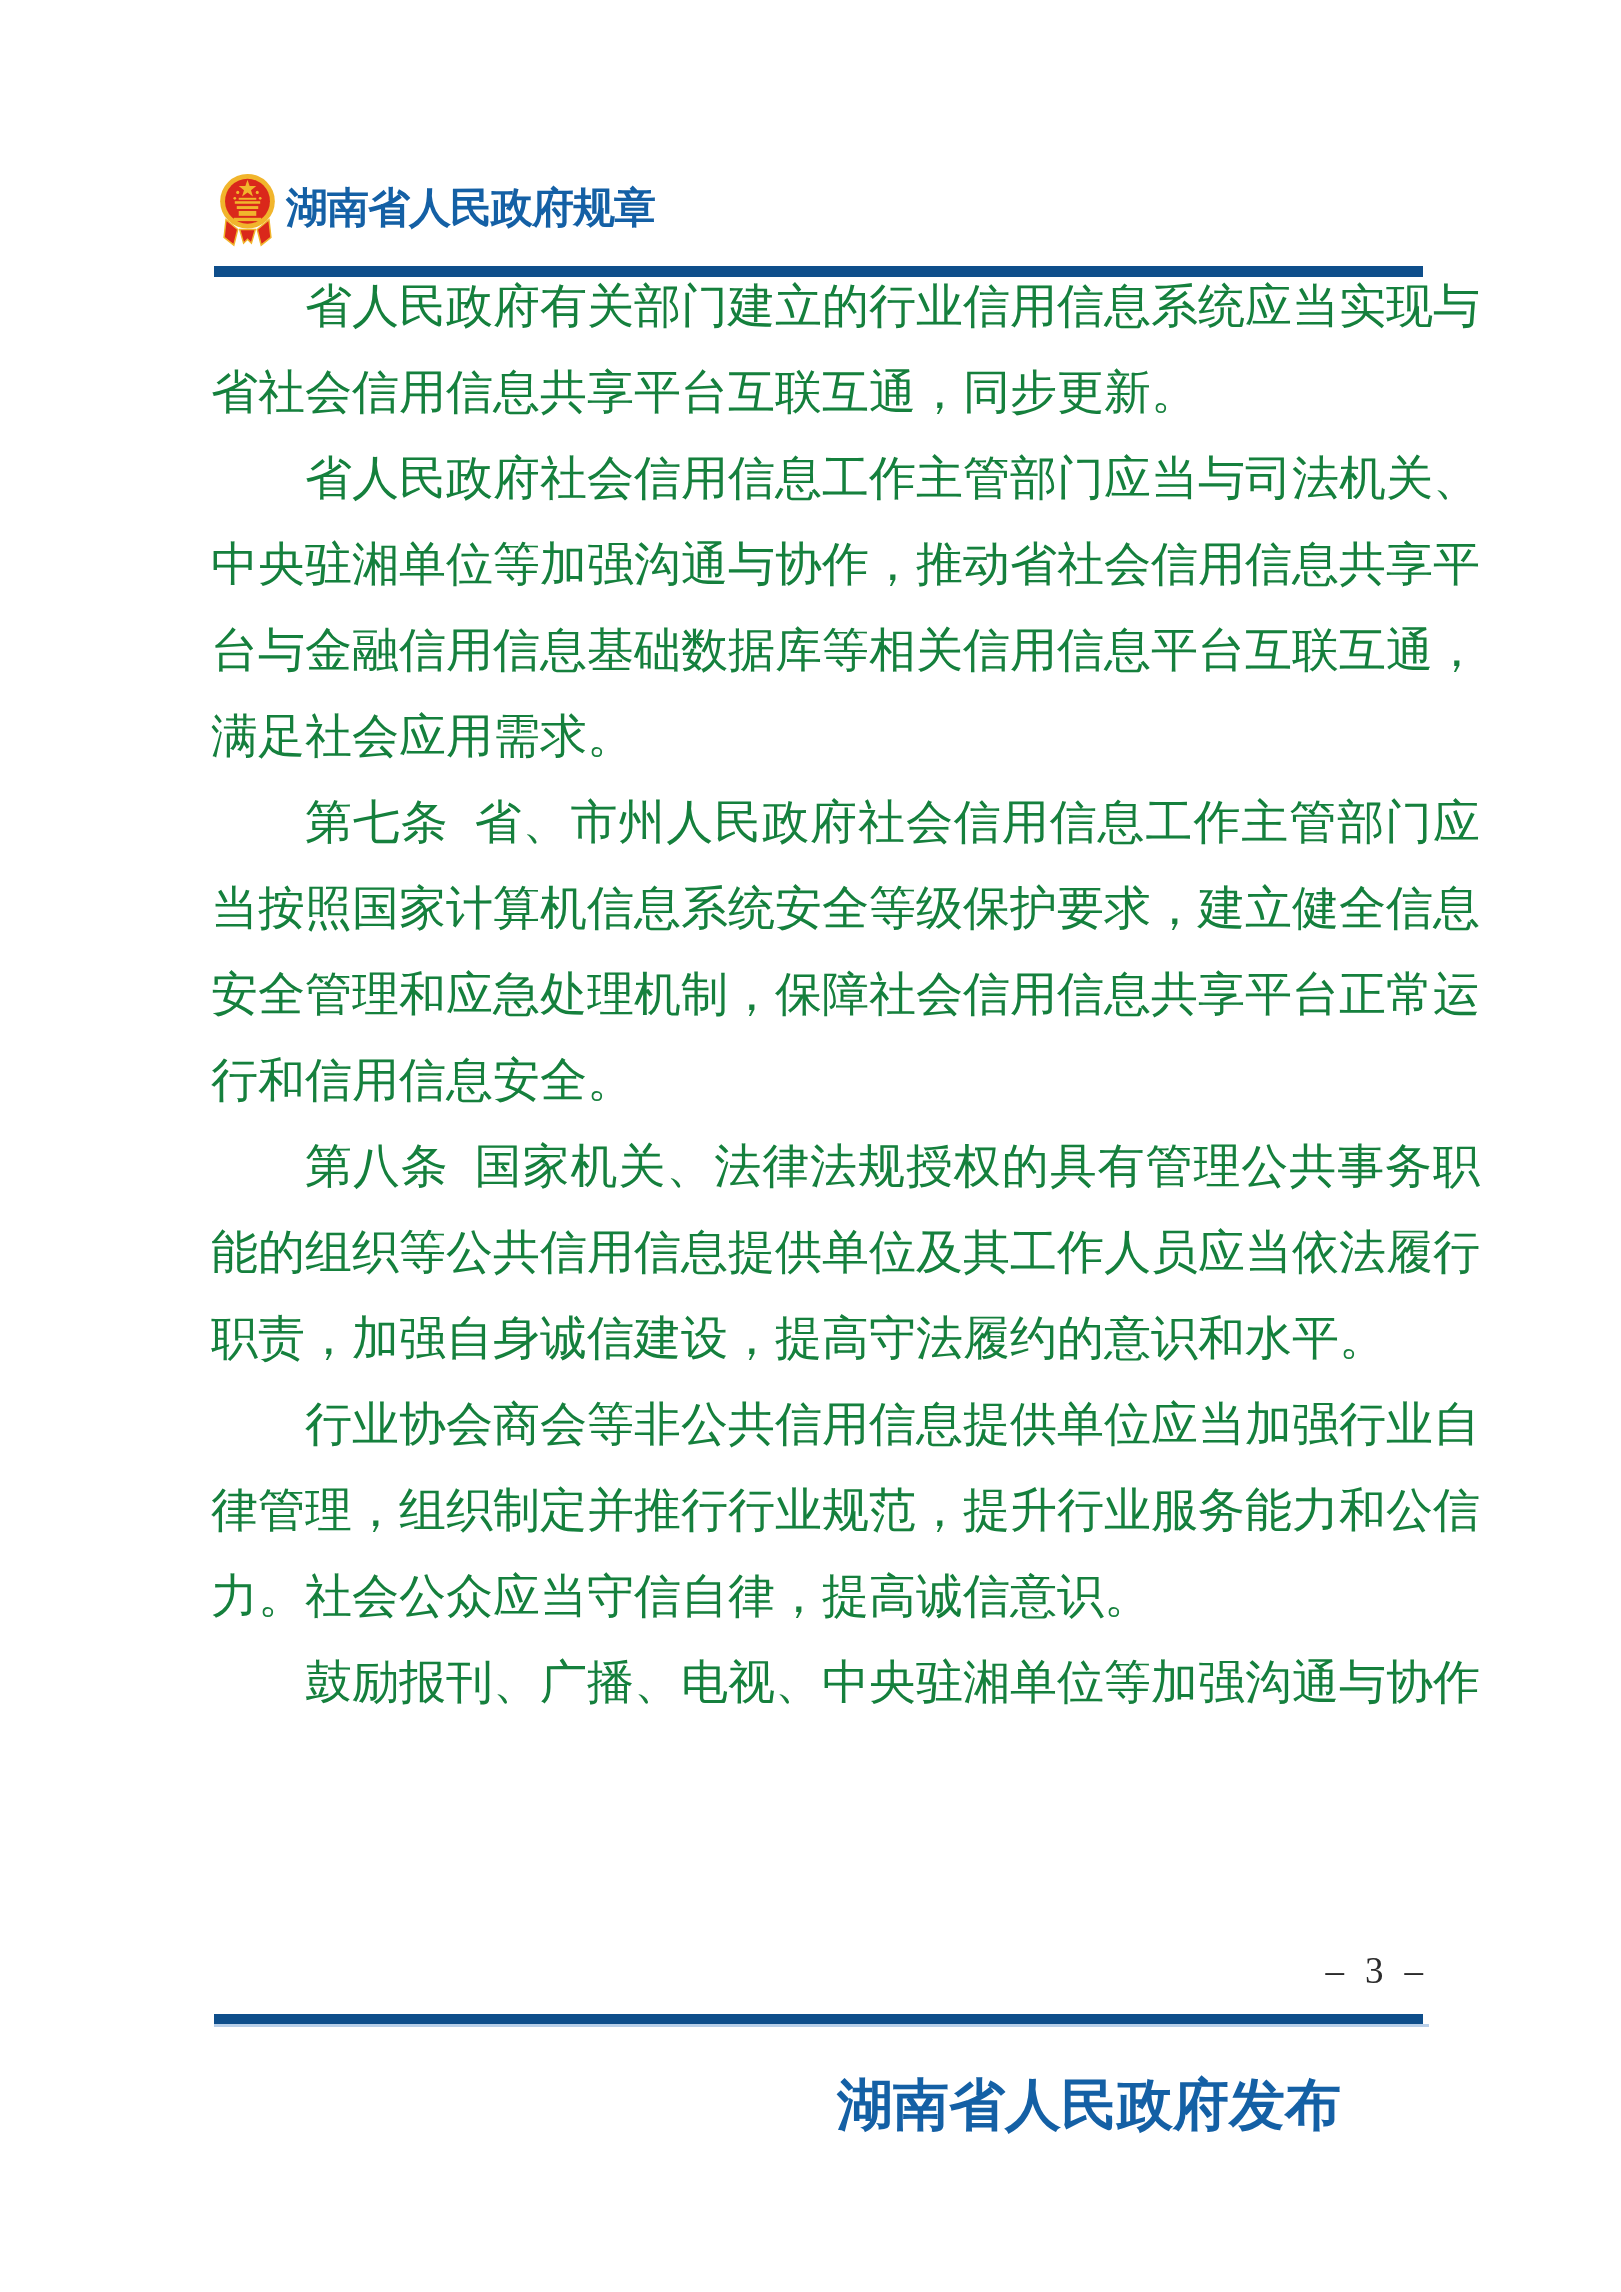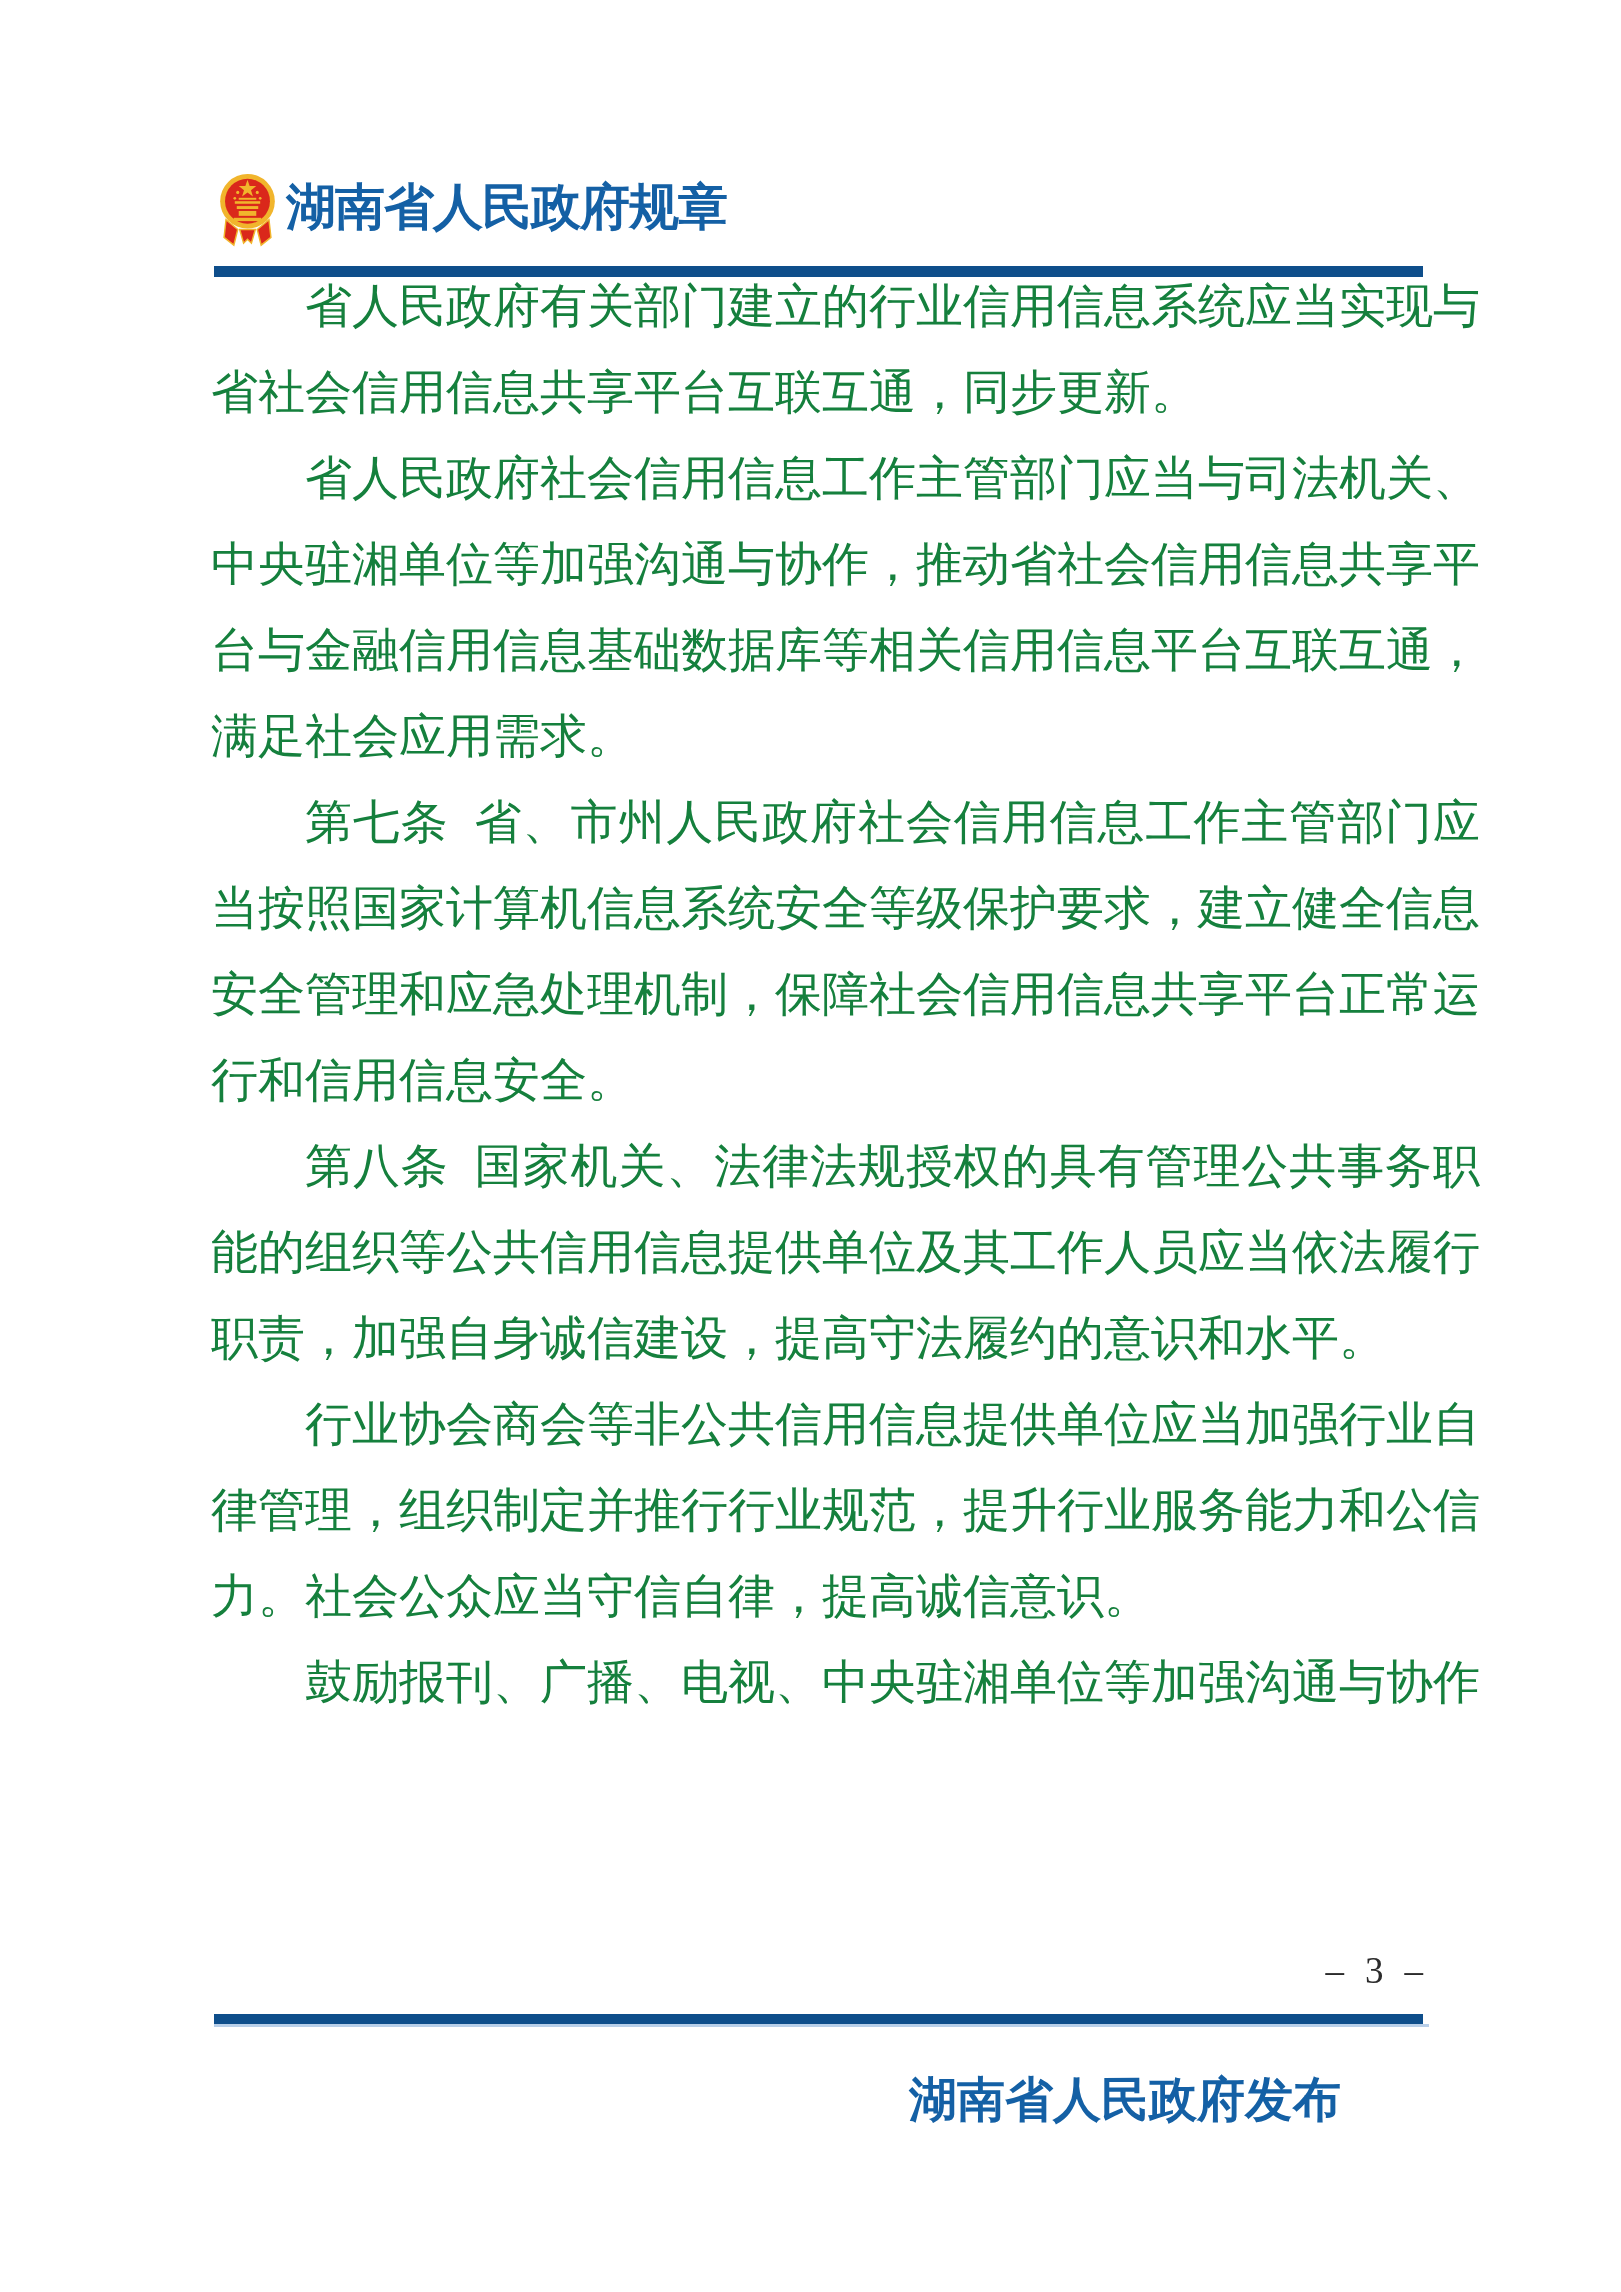--- a/index.html
+++ b/index.html
@@ -29,21 +29,21 @@
     top: 169px;
     width: 59px;
     height: 82px;
   }
   .page-title {
     position: absolute;
     left: 286px;
     top: 178px;
     font-family: "Liberation Sans", "DejaVu Sans", sans-serif;
     font-weight: bold;
-    font-size: 50px;
+    font-size: 42px;
     line-height: 59px;
     letter-spacing: -1px;
     color: var(--accent);
     white-space: nowrap;
     text-align: right;
   }
   .header-rule {
     position: absolute;
     left: 214px;
     top: 266px;
@@ -99,21 +99,21 @@
     width: 1215px;
     height: 2.9px;
     background: var(--rule-light);
   }
   .publisher {
     position: absolute;
     right: 280px;
     top: 2068px;
     font-family: "Liberation Sans", "DejaVu Sans", sans-serif;
     font-weight: bold;
-    font-size: 48px;
+    font-size: 56px;
     color: var(--accent);
     white-space: nowrap;
   }
 </style>
 </head>
 <body>
 
 <div class="page">
 
   <div class="header-emblem">

